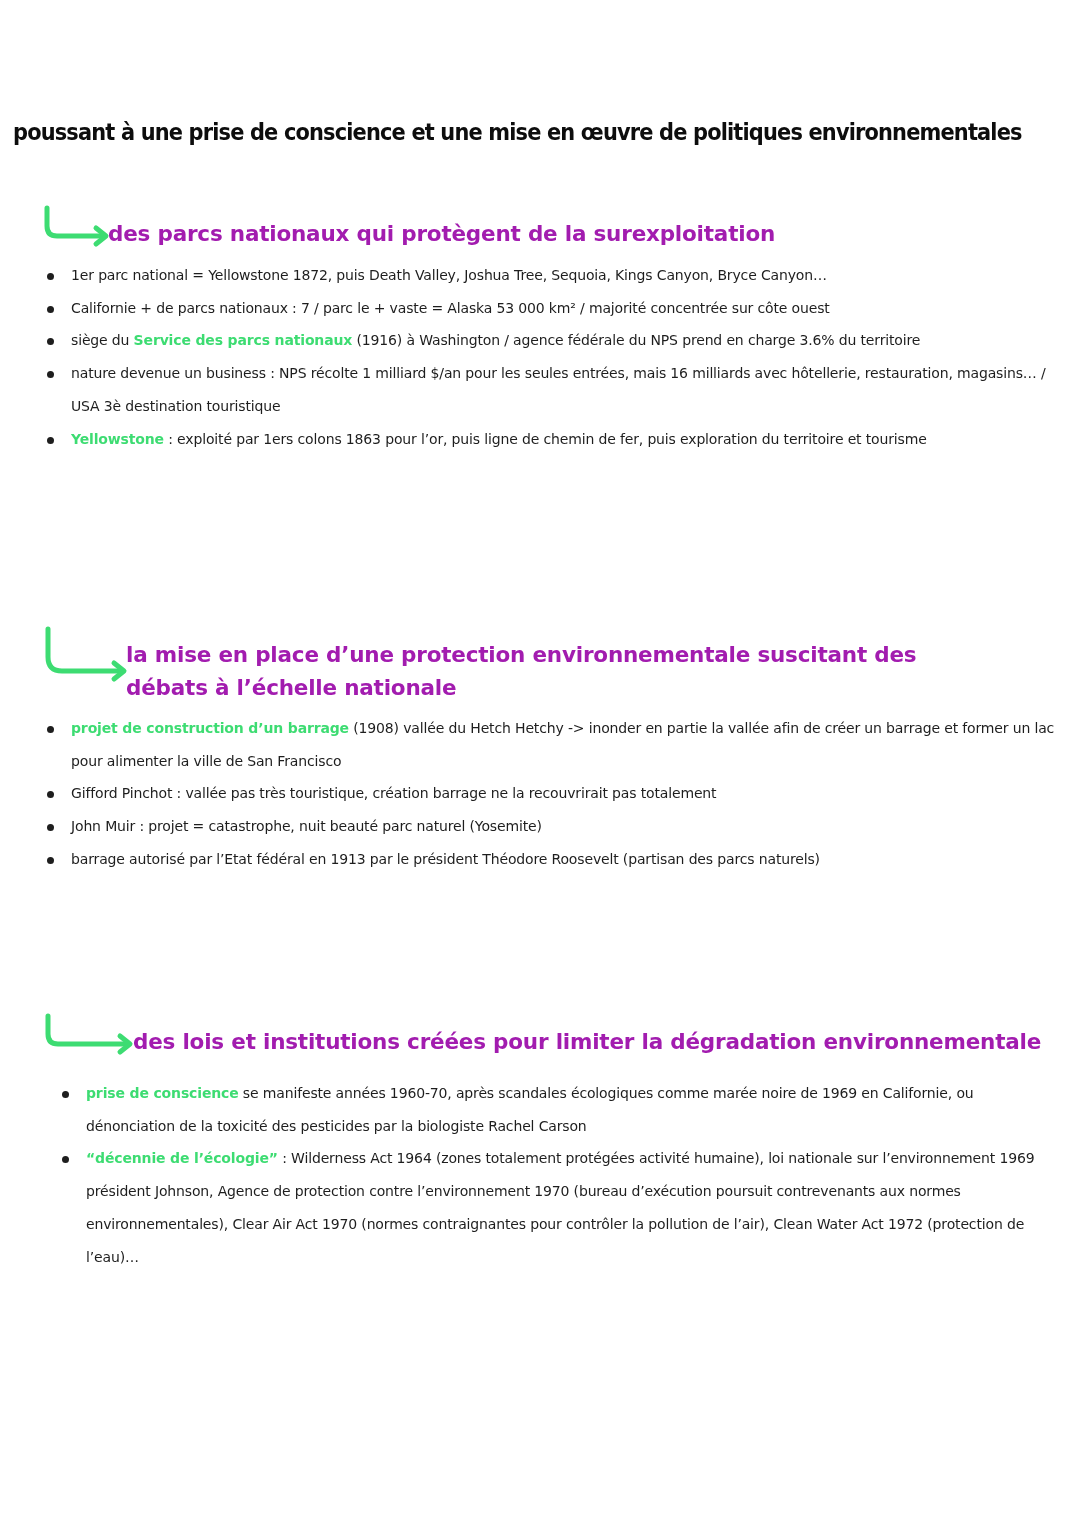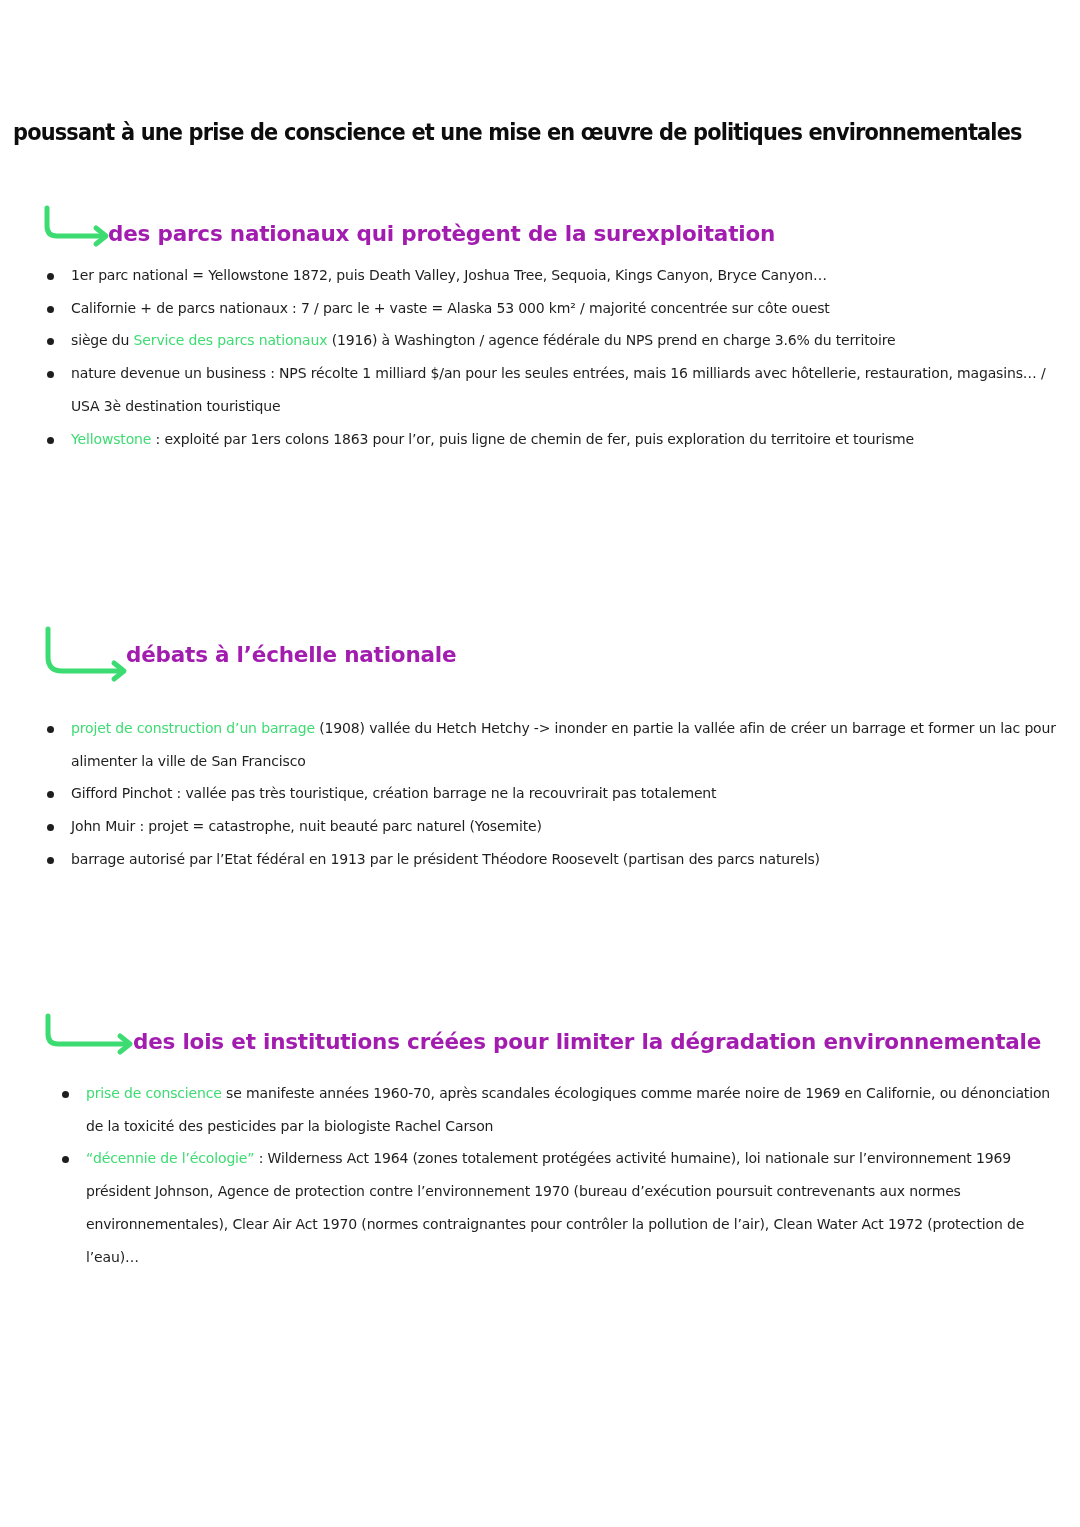--- a/index.html
+++ b/index.html
@@ -25,21 +25,21 @@
     }
     ul.bullets {
       position: absolute; margin: 0; padding: 0; list-style: none;
       font-size: 14px; line-height: 32.7px; color: #1e1e1e; letter-spacing: -0.15px;
     }
     ul.bullets li { position: relative; padding-left: 0; }
     ul.bullets li::before {
       content: ""; position: absolute; left: -24px; top: 14px;
       width: 7px; height: 7px; border-radius: 50%; background: #1e1e1e;
     }
-    .hl { color: #3ddc72; font-weight: normal; }
+    .hl { color: #3ddc72; font-weight: bold; }
   </style>
 </head>
 <body>
 
 <div class="title-row">
   <div class="title-line-left"></div>
   <div class="title-text">poussant à une prise de conscience et une mise en œuvre de politiques environnementales</div>
   <div class="title-line-right"></div>
 </div>
 
@@ -55,20 +55,21 @@
   <li><span>siège du </span><span class="hl">Service des parcs nationaux</span><span> (1916) à Washington / agence fédérale du NPS prend en charge 3.6% du territoire</span></li>
   <li><span>nature devenue un business : NPS récolte 1 milliard $/an pour les seules entrées, mais 16 milliards avec hôtellerie, restauration, magasins… / USA 3è destination touristique</span></li>
   <li><span class="hl">Yellowstone</span><span> : exploité par 1ers colons 1863 pour l’or, puis ligne de chemin de fer, puis exploration du territoire et tourisme</span></li>
 </ul>
 
 <svg class="arrow" style="left:40px;top:625px" width="90" height="62" viewBox="0 0 90 62">
   <path d="M8 4 V32 Q8 46 22 46 H80" fill="none" stroke="#3ddc72" stroke-width="5" stroke-linecap="round"></path>
   <path d="M74 38 L84 46 L74 54" fill="none" stroke="#3ddc72" stroke-width="5" stroke-linecap="round" stroke-linejoin="round"></path>
 </svg>
 <div class="head-text" style="left:126px;top:639px">
+  <div>la mise en place d’une protection environnementale suscitant des</div>
   <div>débats à l’échelle nationale</div>
 </div>
 
 <ul class="bullets" style="left:71px;top:712px;width:985px">
   <li><span class="hl">projet de construction d’un barrage</span><span> (1908) vallée du Hetch Hetchy -&gt; inonder en partie la vallée afin de créer un barrage et former un lac pour alimenter la ville de San Francisco</span></li>
   <li><span>Gifford Pinchot : vallée pas très touristique, création barrage ne la recouvrirait pas totalement</span></li>
   <li><span>John Muir : projet = catastrophe, nuit beauté parc naturel (Yosemite)</span></li>
   <li><span>barrage autorisé par l’Etat fédéral en 1913 par le président Théodore Roosevelt (partisan des parcs naturels)</span></li>
 </ul>
 

